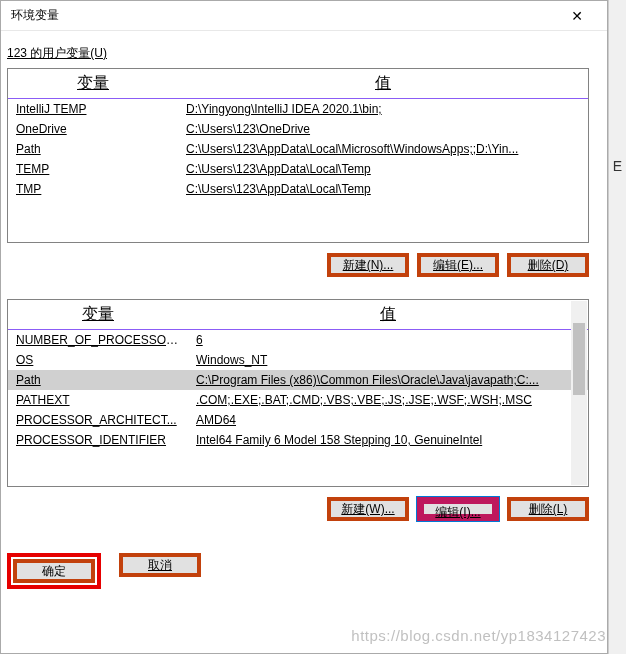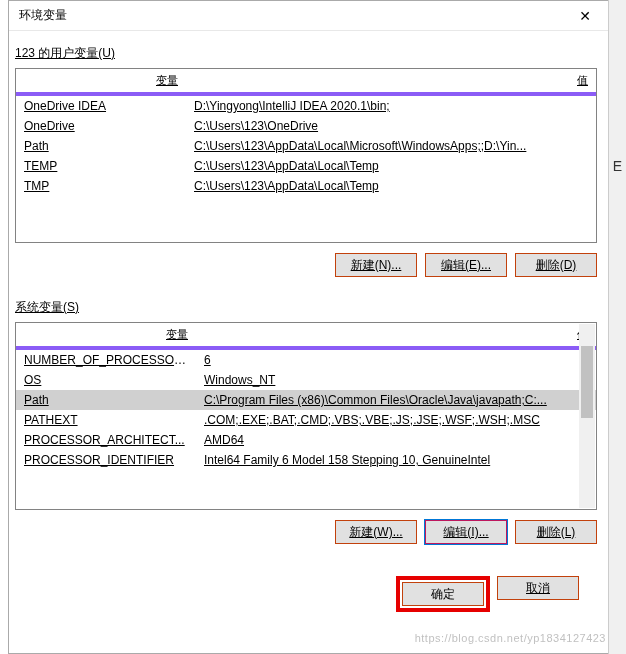--- a/index.html
+++ b/index.html
@@ -11,21 +11,20 @@
       height: 654px;
       overflow: hidden;
     }
     .dialog {
       width: 608px;
       height: 654px;
       border: 1px solid #aaa;
       background: #fff;
       display: flex;
       flex-direction: column;
-      margin-left: 8px;
     }
     .titlebar {
       height: 30px;
       display: flex;
       align-items: center;
       padding: 0 10px;
       border-bottom: 1px solid #e8e8e8;
     }
     .titlebar-title { flex: 1; font-size: 12px; }
     .close-btn {
@@ -42,26 +41,26 @@
     .section-label { font-size: 12px; margin-bottom: 6px; display: block; }
     .table-wrap {
       border: 1px solid #828282;
       background: #fff;
       position: relative;
     }
     .table-wrap.user { height: 175px; }
     .table-wrap.system { height: 188px; }
     table { width: 100%; border-collapse: collapse; table-layout: fixed; }
     thead th {
-      text-align: right;
+      text-align: center;
       font-weight: normal;
       padding: 4px 8px;
-      border-bottom: 4px solid #8b5cf6;
-      background: #fff;
-      font-size: 11px;
+      border-bottom: 1px solid #8b5cf6;
+      background: #fff;
+      font-size: 16px;
     }
     tbody td {
       padding: 3px 8px;
       font-size: 12px;
       white-space: nowrap;
       overflow: hidden;
       text-overflow: ellipsis;
     }
     tbody tr.selected { background: #d0d0d0; }
     .col-var { width: 170px; }
@@ -83,31 +82,30 @@
     .btn-row {
       display: flex;
       justify-content: flex-end;
       gap: 8px;
       margin-top: 10px;
       margin-bottom: 12px;
     }
     .btn {
       min-width: 82px;
       height: 24px;
-      border: 1px solid #c2410c;
+      border: 4px solid #c2410c;
       background: #e1e1e1;
       font-size: 12px;
       cursor: pointer;
       padding: 0 10px;
     }
-    .btn.focused { border: 1px solid #be185d; outline: 1px solid #0078d7; }
+    .btn.focused { border: 7px solid #be185d; outline: 1px solid #0078d7; }
     .bottom-btns {
       display: flex;
-      justify-content: flex-end;
-      gap: 7px;
+      gap: 18px;
       padding: 10px 18px 16px 0;
     }
     .highlight-box {
       border: 4px solid #e60000;
       padding: 2px;
       display: inline-block;
     }
     .side-strip {
       position: absolute;
       right: 0;
@@ -121,21 +119,21 @@
       position: absolute;
       right: 4px;
       top: 158px;
       font-size: 14px;
       color: #333;
     }
     .watermark {
       position: absolute;
       right: 20px;
       bottom: 10px;
-      font-size: 11px;
+      font-size: 15px;
       color: rgba(150,150,150,0.6);
       letter-spacing: 0.5px;
     }
   </style>
 </head>
 <body>
 
 <div class="dialog">
   <div class="titlebar">
     <span class="titlebar-title">环境变量</span>
@@ -153,21 +151,21 @@
               <col>
             </colgroup>
           <thead>
             <tr>
               <th>变量</th>
               <th>值</th>
             </tr>
           </thead>
           <tbody id="user-tbody">
               <tr>
-                <td>OneDrive IDEA</td>
+                <td>IntelliJ TEMP</td>
                 <td>D:\Yingyong\IntelliJ IDEA 2020.1\bin;</td>
               </tr>
               <tr>
                 <td>OneDrive</td>
                 <td>C:\Users\123\OneDrive</td>
               </tr>
               <tr>
                 <td>Path</td>
                 <td>C:\Users\123\AppData\Local\Microsoft\WindowsApps;;D:\Yin...</td>
               </tr>
@@ -183,21 +181,20 @@
         </table>
       </div>
       <div class="btn-row">
         <button class="btn">新建(N)...</button>
         <button class="btn">编辑(E)...</button>
         <button class="btn">删除(D)</button>
       </div>
     </div>
 
     <div class="section">
-      <span class="section-label">系统变量(S)</span>
       <div class="table-wrap system">
         <table>
           <colgroup>
               <col class="col-var sys">
               <col>
             </colgroup>
           <thead>
             <tr>
               <th>变量</th>
               <th>值</th>

